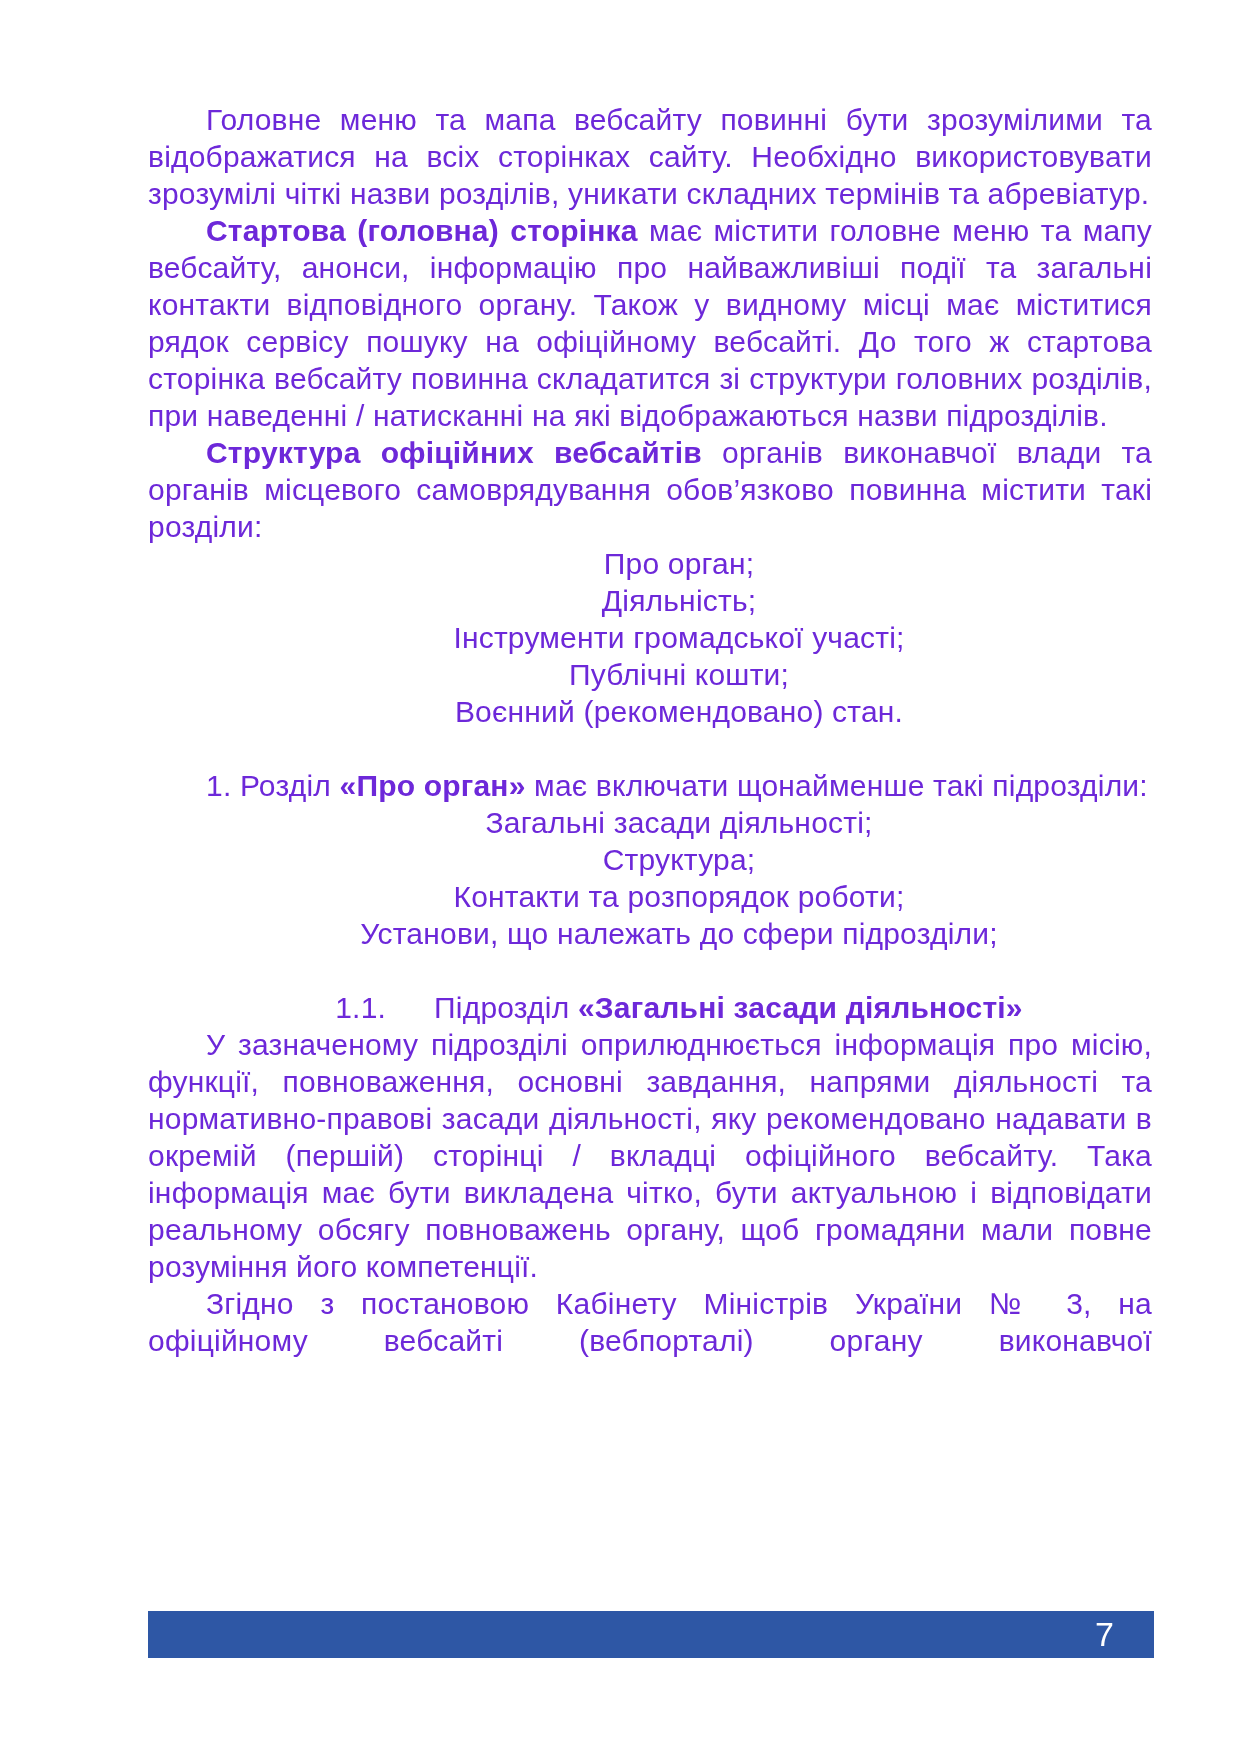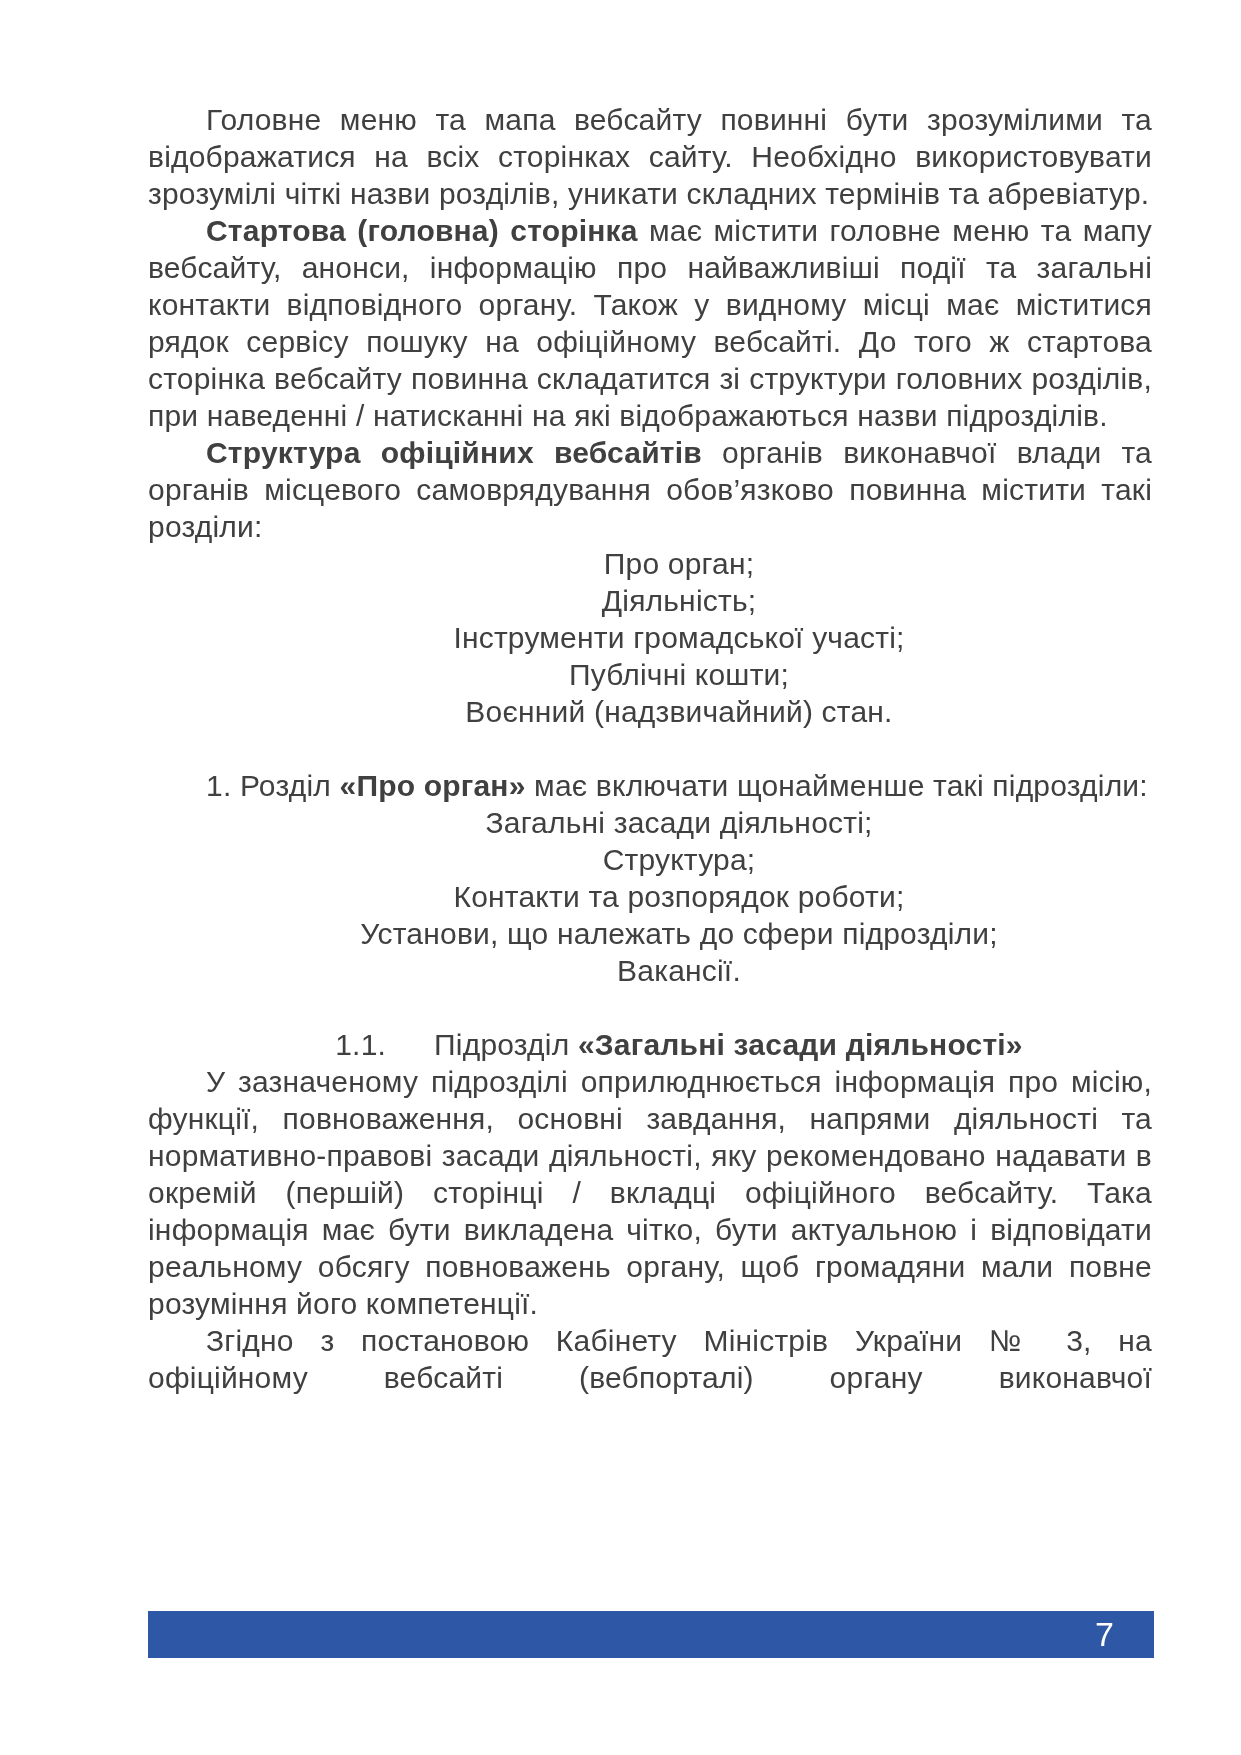--- a/index.html
+++ b/index.html
@@ -17,21 +17,21 @@
     background: #ffffff;
     color: #000000;
   }
   .content {
     position: absolute;
     left: 148px;
     top: 101px;
     width: 1004px;
     font-size: 30px;
     line-height: 37px;
-    color: #404040;
+    color: #6d28d9;
     letter-spacing: 0.2px;
   }
   .para { margin: 0; }
   .para.justify { text-align: justify; }
   .para.indent { text-indent: 58px; }
   .para.justify-last { text-align-last: justify; }
   .para.list-item { text-align: center; padding-left: 58px; text-indent: 0; }
   .para.heading { text-align: center; text-indent: 58px; }
   .para.spacer { height: 37px; }
   .bold { font-weight: 700; }
@@ -60,28 +60,27 @@
 
 <div class="page">
   <div class="content">
       <div class="para justify indent"><span>Головне меню та мапа вебсайту повинні бути зрозумілими та відображатися на всіх сторінках сайту. Необхідно використовувати зрозумілі чіткі назви розділів, уникати складних термінів та абревіатур.</span></div>
       <div class="para justify indent"><span class="bold">Стартова (головна) сторінка</span><span> має містити головне меню та мапу вебсайту, анонси, інформацію про найважливіші події та загальні контакти відповідного органу. Також у видному місці має міститися рядок сервісу пошуку на офіційному вебсайті. До того ж стартова сторінка вебсайту повинна складатится зі структури головних розділів, при наведенні / натисканні на які відображаються назви підрозділів.</span></div>
       <div class="para justify indent"><span class="bold">Структура офіційних вебсайтів</span><span> органів виконавчої влади та органів місцевого самоврядування обов’язково повинна містити такі розділи:</span></div>
       <div class="para list-item"><span>Про орган;</span></div>
       <div class="para list-item"><span>Діяльність;</span></div>
       <div class="para list-item"><span>Інструменти громадської участі;</span></div>
       <div class="para list-item"><span>Публічні кошти;</span></div>
-      <div class="para list-item"><span>Воєнний (надзвичайний) стан.</span></div>
+      <div class="para list-item"><span>Воєнний (рекомендовано) стан.</span></div>
       <div class="para spacer"></div>
       <div class="para justify indent"><span>1. Розділ </span><span class="bold">«Про орган»</span><span> має включати щонайменше такі підрозділи:</span></div>
       <div class="para list-item"><span>Загальні засади діяльності;</span></div>
       <div class="para list-item"><span>Структура;</span></div>
       <div class="para list-item"><span>Контакти та розпорядок роботи;</span></div>
       <div class="para list-item"><span>Установи, що належать до сфери підрозділи;</span></div>
-      <div class="para list-item"><span>Вакансії.</span></div>
       <div class="para spacer"></div>
       <div class="para heading"><span>1.1.</span><span class="gap" style="width: 48px;"></span><span>Підрозділ </span><span class="bold">«Загальні засади діяльності»</span></div>
       <div class="para justify indent"><span>У зазначеному підрозділі оприлюднюється інформація про місію, функції, повноваження, основні завдання, напрями діяльності та нормативно-правові засади діяльності, яку рекомендовано надавати в окремій (першій) сторінці / вкладці офіційного вебсайту. Така інформація має бути викладена чітко, бути актуальною і відповідати реальному обсягу повноважень органу, щоб громадяни мали повне розуміння його компетенції.</span></div>
       <div class="para justify indent justify-last"><span>Згідно з постановою Кабінету Міністрів України №&nbsp;3, на офіційному вебсайті (вебпорталі) органу виконавчої</span></div>
     </div>
   <div class="footer-bar" style="background: rgb(46, 87, 165);">
     <span class="page-number">7</span>
   </div>
 </div>
 

